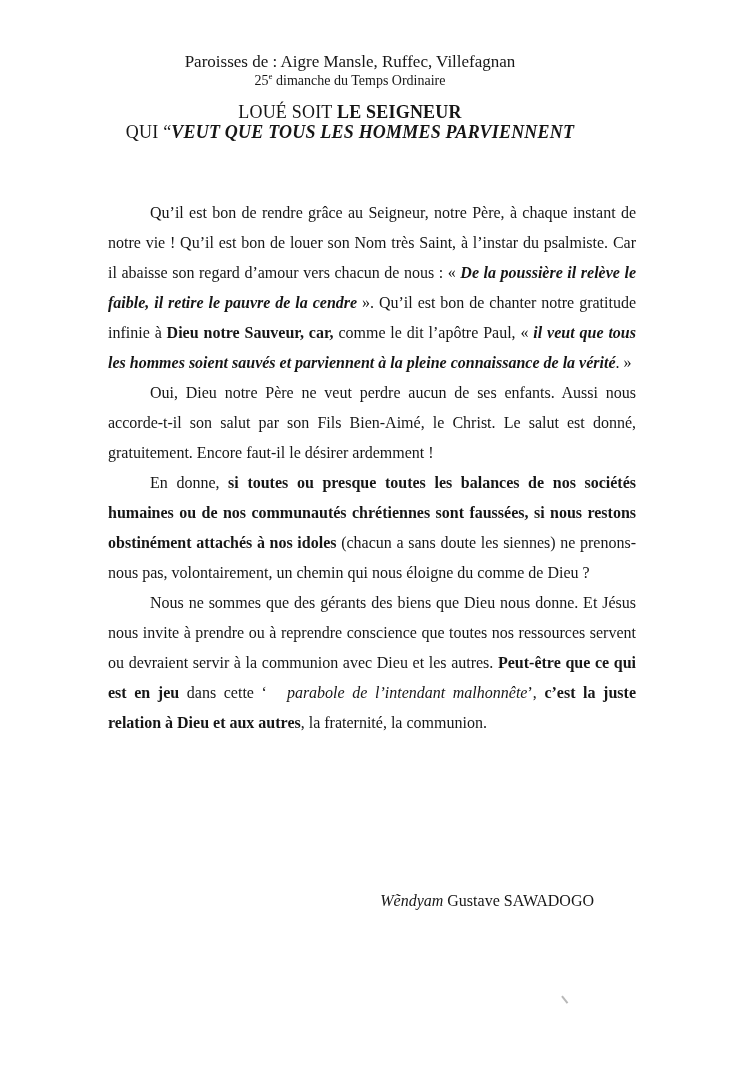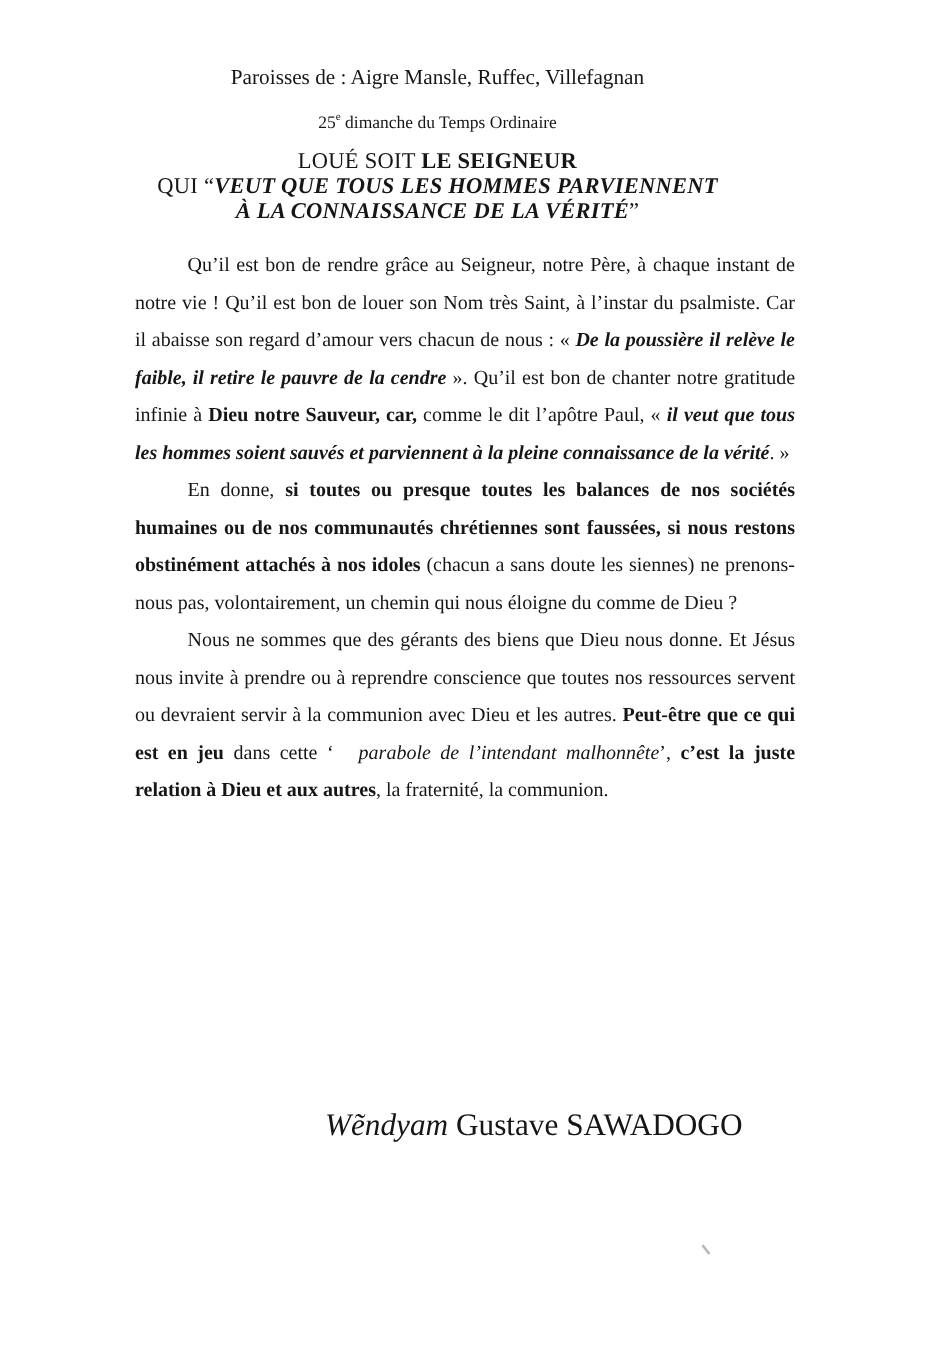--- a/index.html
+++ b/index.html
@@ -24,30 +24,30 @@
     right: 0;
     text-align: center;
   }
   .header-line1 {
     font-size: 17px;
     line-height: 20px;
   }
   .header-line2 {
     font-size: 14px;
     line-height: 17px;
-    margin-top: 18px;
+    margin-top: 0;
   }
   .header-line2 sup {
     font-size: 9px;
     line-height: 0;
   }
   
   .title-block {
     position: absolute;
-    top: 118px;
+    top: 102px;
     left: 0;
     right: 0;
     text-align: center;
     font-size: 18px;
     line-height: 20px;
     letter-spacing: 0.2px;
   }
   
   .body-block {
     position: absolute;
@@ -65,21 +65,21 @@
   
   .r-n { font-weight: normal; font-style: normal; }
   .r-b { font-weight: bold;   font-style: normal; }
   .r-i { font-weight: normal; font-style: italic; margin-left: 20px; }
   .r-bi { font-weight: bold;  font-style: italic; }
   
   .signature {
     position: absolute;
     top: 888px;
     right: 106px;
-    font-size: 25px;
+    font-size: 16px;
     line-height: 26px;
     text-align: right;
   }
   
   .speck {
     position: absolute;
     left: 563px;
     top: 993px;
     width: 7px;
     height: 9px;
@@ -94,25 +94,25 @@
 <div class="page">
 
   <div class="header">
     <div class="header-line1">Paroisses de : Aigre Mansle, Ruffec, Villefagnan</div>
     <div class="header-line2"><span>25</span><sup>e</sup><span> dimanche du Temps Ordinaire</span></div>
   </div>
 
   <div class="title-block">
     <div class="title-line"><span class="r-n">LOUÉ SOIT </span><span class="r-b">LE SEIGNEUR</span></div>
     <div class="title-line"><span class="r-n">QUI “</span><span class="r-bi">VEUT QUE TOUS LES HOMMES PARVIENNENT</span></div>
-    <div class="title-line"><span class="r-bi">À LA CONNAISSANCE DE LA VÉRITÉ</span><span class="r-n">”</span></div>
   </div>
 
   <div class="body-block">
     <p class="para"><span class="r-n">Qu’il est bon de rendre grâce au Seigneur, notre Père, à chaque instant de notre vie ! Qu’il est bon de louer son Nom très Saint, à l’instar du psalmiste. Car il abaisse son regard d’amour vers chacun de nous : «&nbsp;</span><span class="r-bi">De la poussière il relève le faible, il retire le pauvre de la cendre</span><span class="r-n">&nbsp;».  Qu’il est bon de chanter notre gratitude infinie à </span><span class="r-b">Dieu notre Sauveur, car,</span><span class="r-n"> comme le dit l’apôtre Paul, «&nbsp;</span><span class="r-bi">il veut que tous les hommes soient sauvés et parviennent à la pleine connaissance de la vérité</span><span class="r-n">.&nbsp;»</span></p>
+    <p class="para"><span class="r-n">Oui, Dieu notre Père ne veut perdre aucun de ses enfants. Aussi nous accorde-t-il son salut par son Fils Bien-Aimé, le Christ. Le salut est donné, gratuitement. Encore faut-il le désirer ardemment !</span></p>
     <p class="para"><span class="r-n">En donne, </span><span class="r-b">si toutes ou presque toutes les balances de nos sociétés humaines ou de nos communautés chrétiennes sont faussées, si nous restons obstinément attachés à nos idoles</span><span class="r-n"> (chacun a sans doute les siennes) ne prenons-nous pas, volontairement, un chemin qui nous éloigne du comme de Dieu ?</span></p>
     <p class="para"><span class="r-n">Nous ne sommes que des gérants des biens que Dieu nous donne. Et Jésus nous invite à prendre ou à reprendre conscience que toutes nos ressources servent ou devraient servir à la communion avec Dieu et les autres. </span><span class="r-b">Peut-être que ce qui est en jeu</span><span class="r-n"> dans cette ‘</span><span class="r-i">parabole de l’intendant malhonnête</span><span class="r-n">’, </span><span class="r-b">c’est la juste relation à Dieu et aux autres</span><span class="r-n">, la fraternité, la communion.</span></p>
   </div>
 
   <div class="signature"><span class="r-i">Wẽndyam</span><span class="r-n"> Gustave SAWADOGO</span></div>
 
   <div class="speck"></div>
 
 </div>
 

